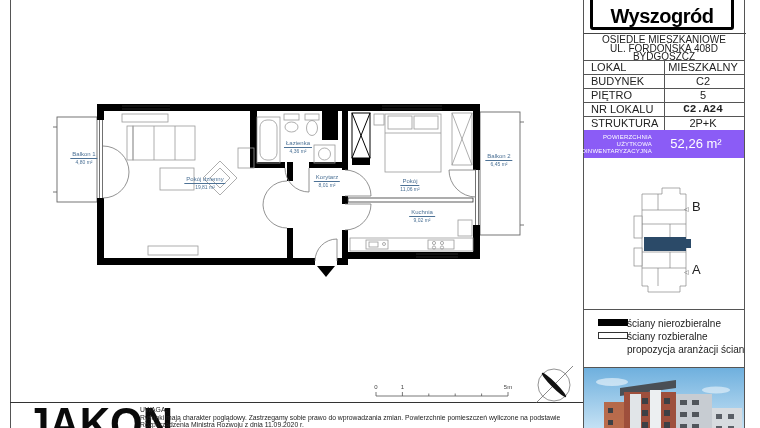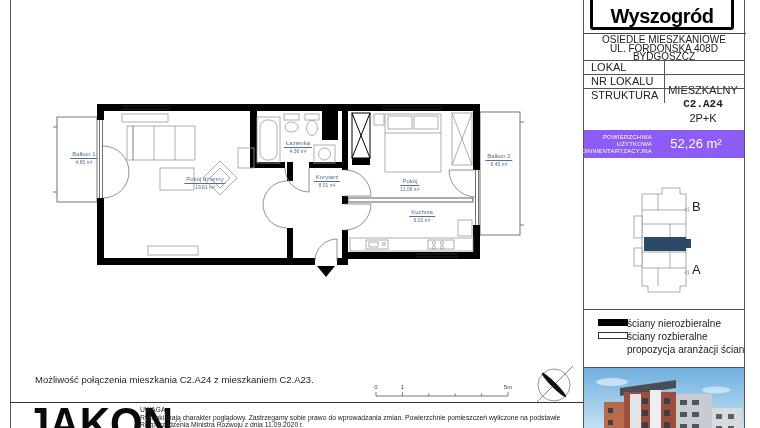--- a/index.html
+++ b/index.html
@@ -11,21 +11,21 @@
   
   #panel{position:absolute;left:583px;top:0;width:162px;height:428px;
          border-left:1px solid #555;border-right:1px solid #555;box-sizing:border-box;background:#fff;}
   #logo-box{position:absolute;left:6px;top:-8px;width:144px;height:38px;border:3px solid #000;
             border-radius:3px;display:flex;align-items:flex-end;justify-content:center;box-sizing:border-box;}
   #logo-box span{font-size:20px;font-weight:bold;letter-spacing:-0.5px;color:#000;line-height:22px;}
   #estate{position:absolute;left:0;top:36px;width:100%;text-align:center;font-size:10px;line-height:8.5px;color:#222;}
   #info-table{position:absolute;left:0;top:60px;width:100%;}
   .trow{position:relative;height:14px;border-top:1px solid #555;box-sizing:border-box;font-size:11px;line-height:13px;}
   .trow .tl{position:absolute;left:7px;top:0;color:#222;}
-  .trow .tv{position:absolute;left:80px;width:78px;top:0;text-align:center;color:#222;margin-top:23px;}
+  .trow .tv{position:absolute;left:80px;width:78px;top:0;text-align:center;color:#222;}
   .trow .vline{position:absolute;left:80px;top:0;width:1px;height:14px;background:#555;}
   .trow.bold .tv{font-weight:bold;font-family:Liberation Mono, monospace;}
   #banner{position:absolute;left:0;top:130px;width:100%;height:28px;background:#8b5cf6;color:#fff;}
   #banner .blabel{position:absolute;right:92px;top:4px;width:80px;text-align:right;
                   font-size:6px;line-height:6.8px;letter-spacing:.2px;}
   #banner .bvalue{position:absolute;right:10px;top:6px;width:76px;text-align:center;font-size:13px;}
   #keyplan{position:absolute;left:0;top:158px;width:100%;height:152px;border-bottom:1px solid #555;box-sizing:border-box;}
   .sect-letter{position:absolute;font-size:13px;color:#222;}
   .sect-tri{position:absolute;font-size:6px;color:#555;}
   #legend{position:absolute;left:0;top:310px;width:100%;height:58px;border-bottom:1px solid #555;box-sizing:border-box;}
@@ -195,21 +195,20 @@
   </div>
   <div class="room-label" style="left:422px;top:209px;">
     <span class="rn">Kuchnia</span>
     <span class="ra">9,02 m²</span>
   </div>
   <div class="room-label" style="left:499px;top:153px;">
     <span class="rn">Balkon 2</span>
     <span class="ra">6,45 m²</span>
   </div>
 
-  <div id="note">Możliwość połączenia mieszkania C2.A24 z mieszkaniem C2.A23.</div>
   <div id="footer-line"></div>
   <div id="jakon">JAKON</div>
   <div id="uwaga">
     <div>UWAGA:</div>
     <div>Rysunki mają charakter poglądowy. Zastrzegamy sobie prawo do wprowadzania zmian. Powierzchnie pomieszczeń wyliczone na podstawie</div>
     <div>Rozporządzenia Ministra Rozwoju z dnia 11.09.2020 r.</div>
   </div>
 
   <svg class="abs" style="left:372px;top:380px;" width="142" height="22" viewBox="0 0 142 22">
     <line x1="4" y1="16" x2="136" y2="16" stroke="#555" stroke-width="0.8"></line>
@@ -244,20 +243,30 @@
       <div>OSIEDLE MIESZKANIOWE</div>
       <div>UL. FORDOŃSKA 408D</div>
       <div>BYDGOSZCZ</div>
     </div>
 
     <div id="info-table">
       <div class="trow">
         <span class="tl">LOKAL</span>
         <span class="vline"></span>
         <span class="tv">MIESZKALNY</span>
+      </div>
+      <div class="trow">
+        <span class="tl">BUDYNEK</span>
+        <span class="vline"></span>
+        <span class="tv">C2</span>
+      </div>
+      <div class="trow">
+        <span class="tl">PIĘTRO</span>
+        <span class="vline"></span>
+        <span class="tv">5</span>
       </div>
       <div class="trow bold">
         <span class="tl">NR LOKALU</span>
         <span class="vline"></span>
         <span class="tv">C2.A24</span>
       </div>
       <div class="trow">
         <span class="tl">STRUKTURA</span>
         <span class="vline"></span>
         <span class="tv">2P+K</span>

